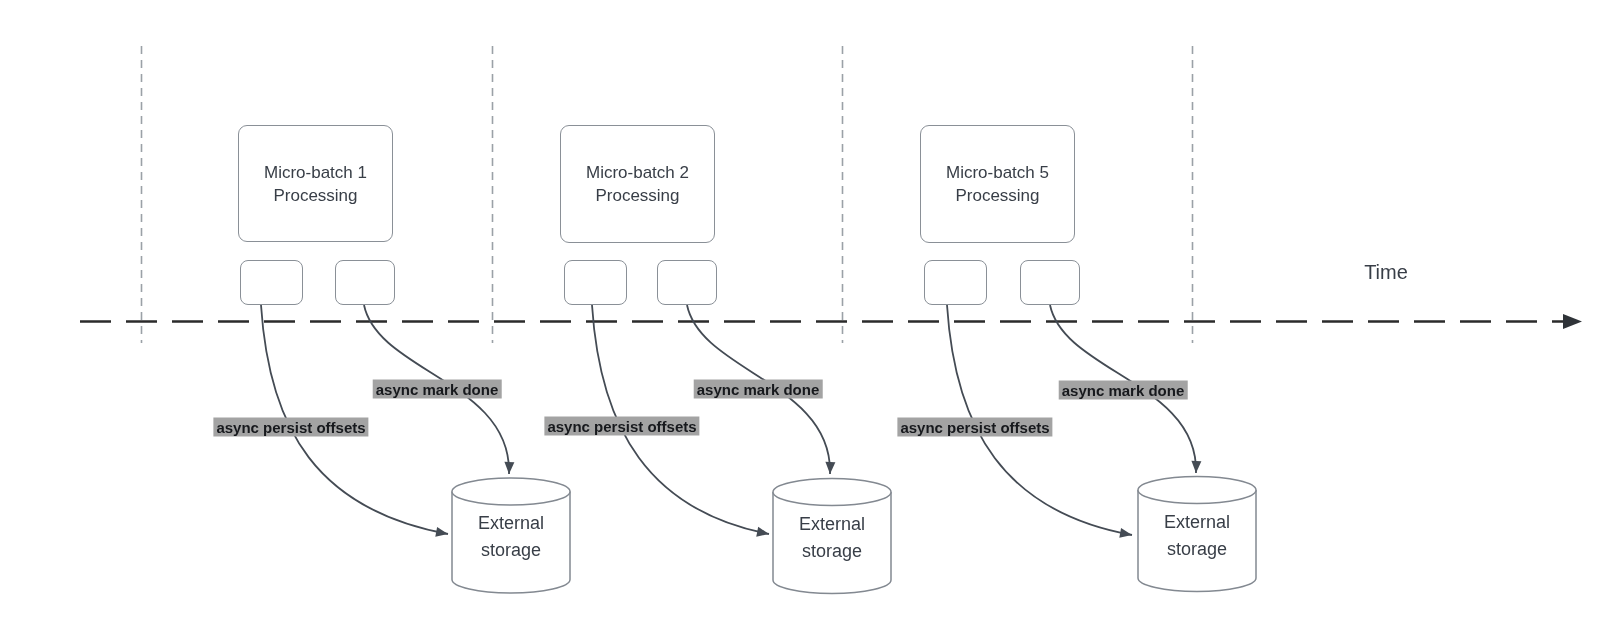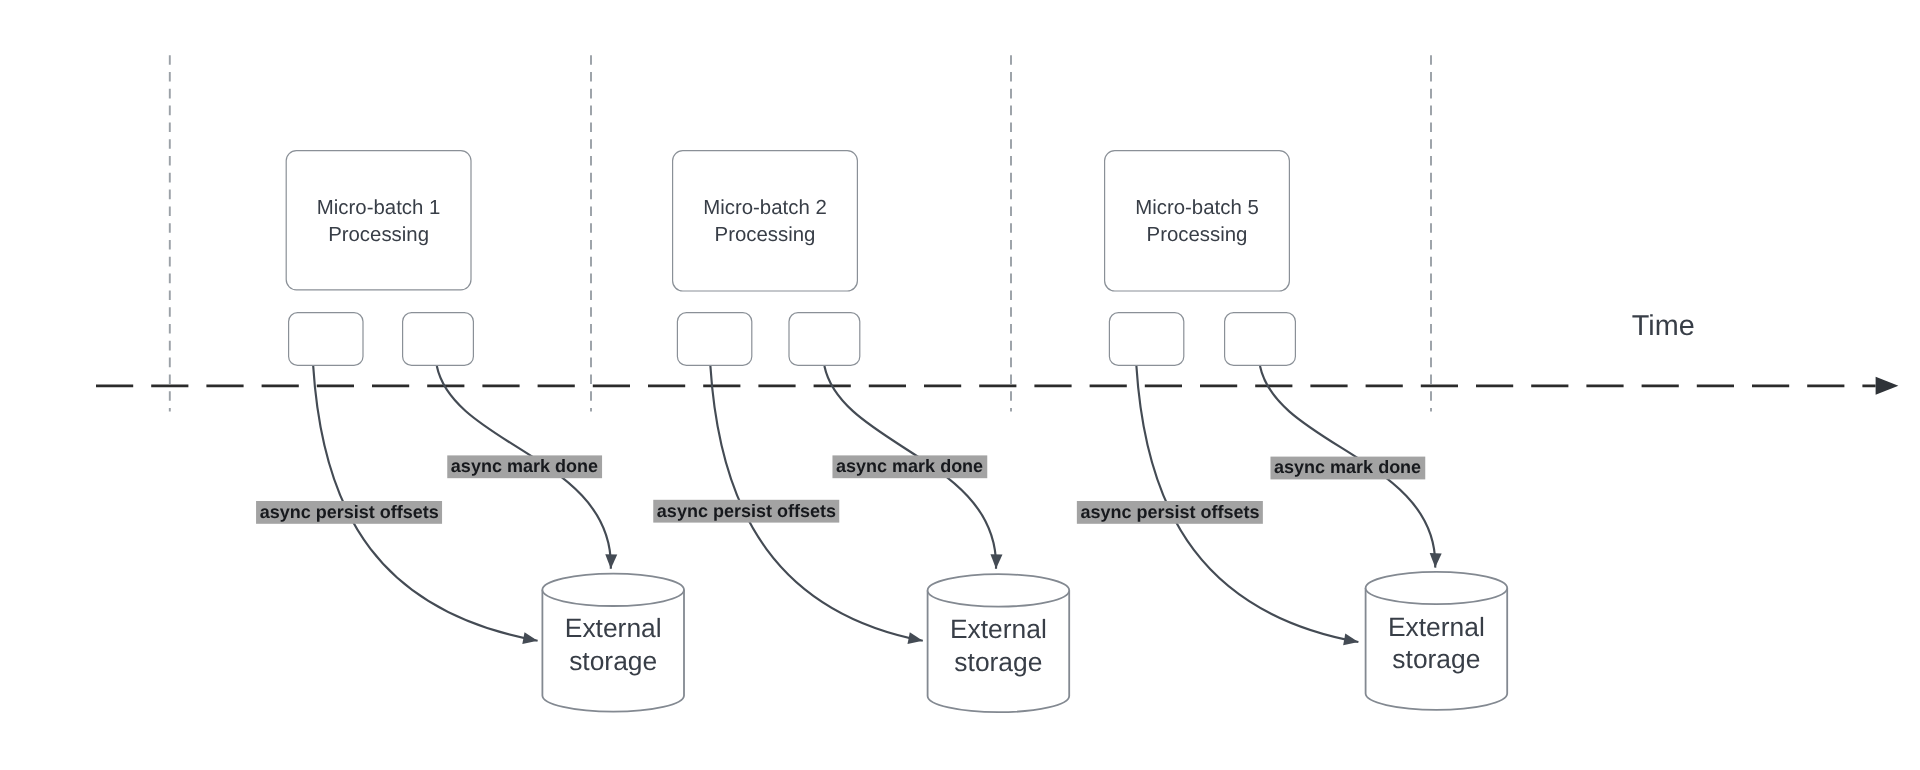--- a/index.html
+++ b/index.html
@@ -18,25 +18,25 @@
     position:absolute;box-sizing:border-box;
     border:1.5px solid #8a9097;border-radius:8px;background:#fff;
   }
   .edge-label{
     position:absolute;transform:translate(-50%,-50%);
     background:#a3a3a3;padding:1px 3px;white-space:nowrap;
     font-weight:bold;font-size:15px;color:#17191d;
   }
   .cyl-text{
     position:absolute;text-align:center;color:#383e47;
-    font-size:22px;line-height:27px;
+    font-size:18px;line-height:27px;
   }
   .time-label{
     position:absolute;transform:translate(-50%,-50%);
-    font-size:24px;color:#383e47;
+    font-size:20px;color:#383e47;
   }
 </style>
 </head>
 <body>
 
 <div class="canvas">
 
   <svg class="layer" viewBox="0 0 1600 642" xmlns="http://www.w3.org/2000/svg">
     <defs>
       <marker id="arrow" markerUnits="userSpaceOnUse" markerWidth="14" markerHeight="12" viewBox="0 0 14 12" refX="13" refY="6" orient="auto">

